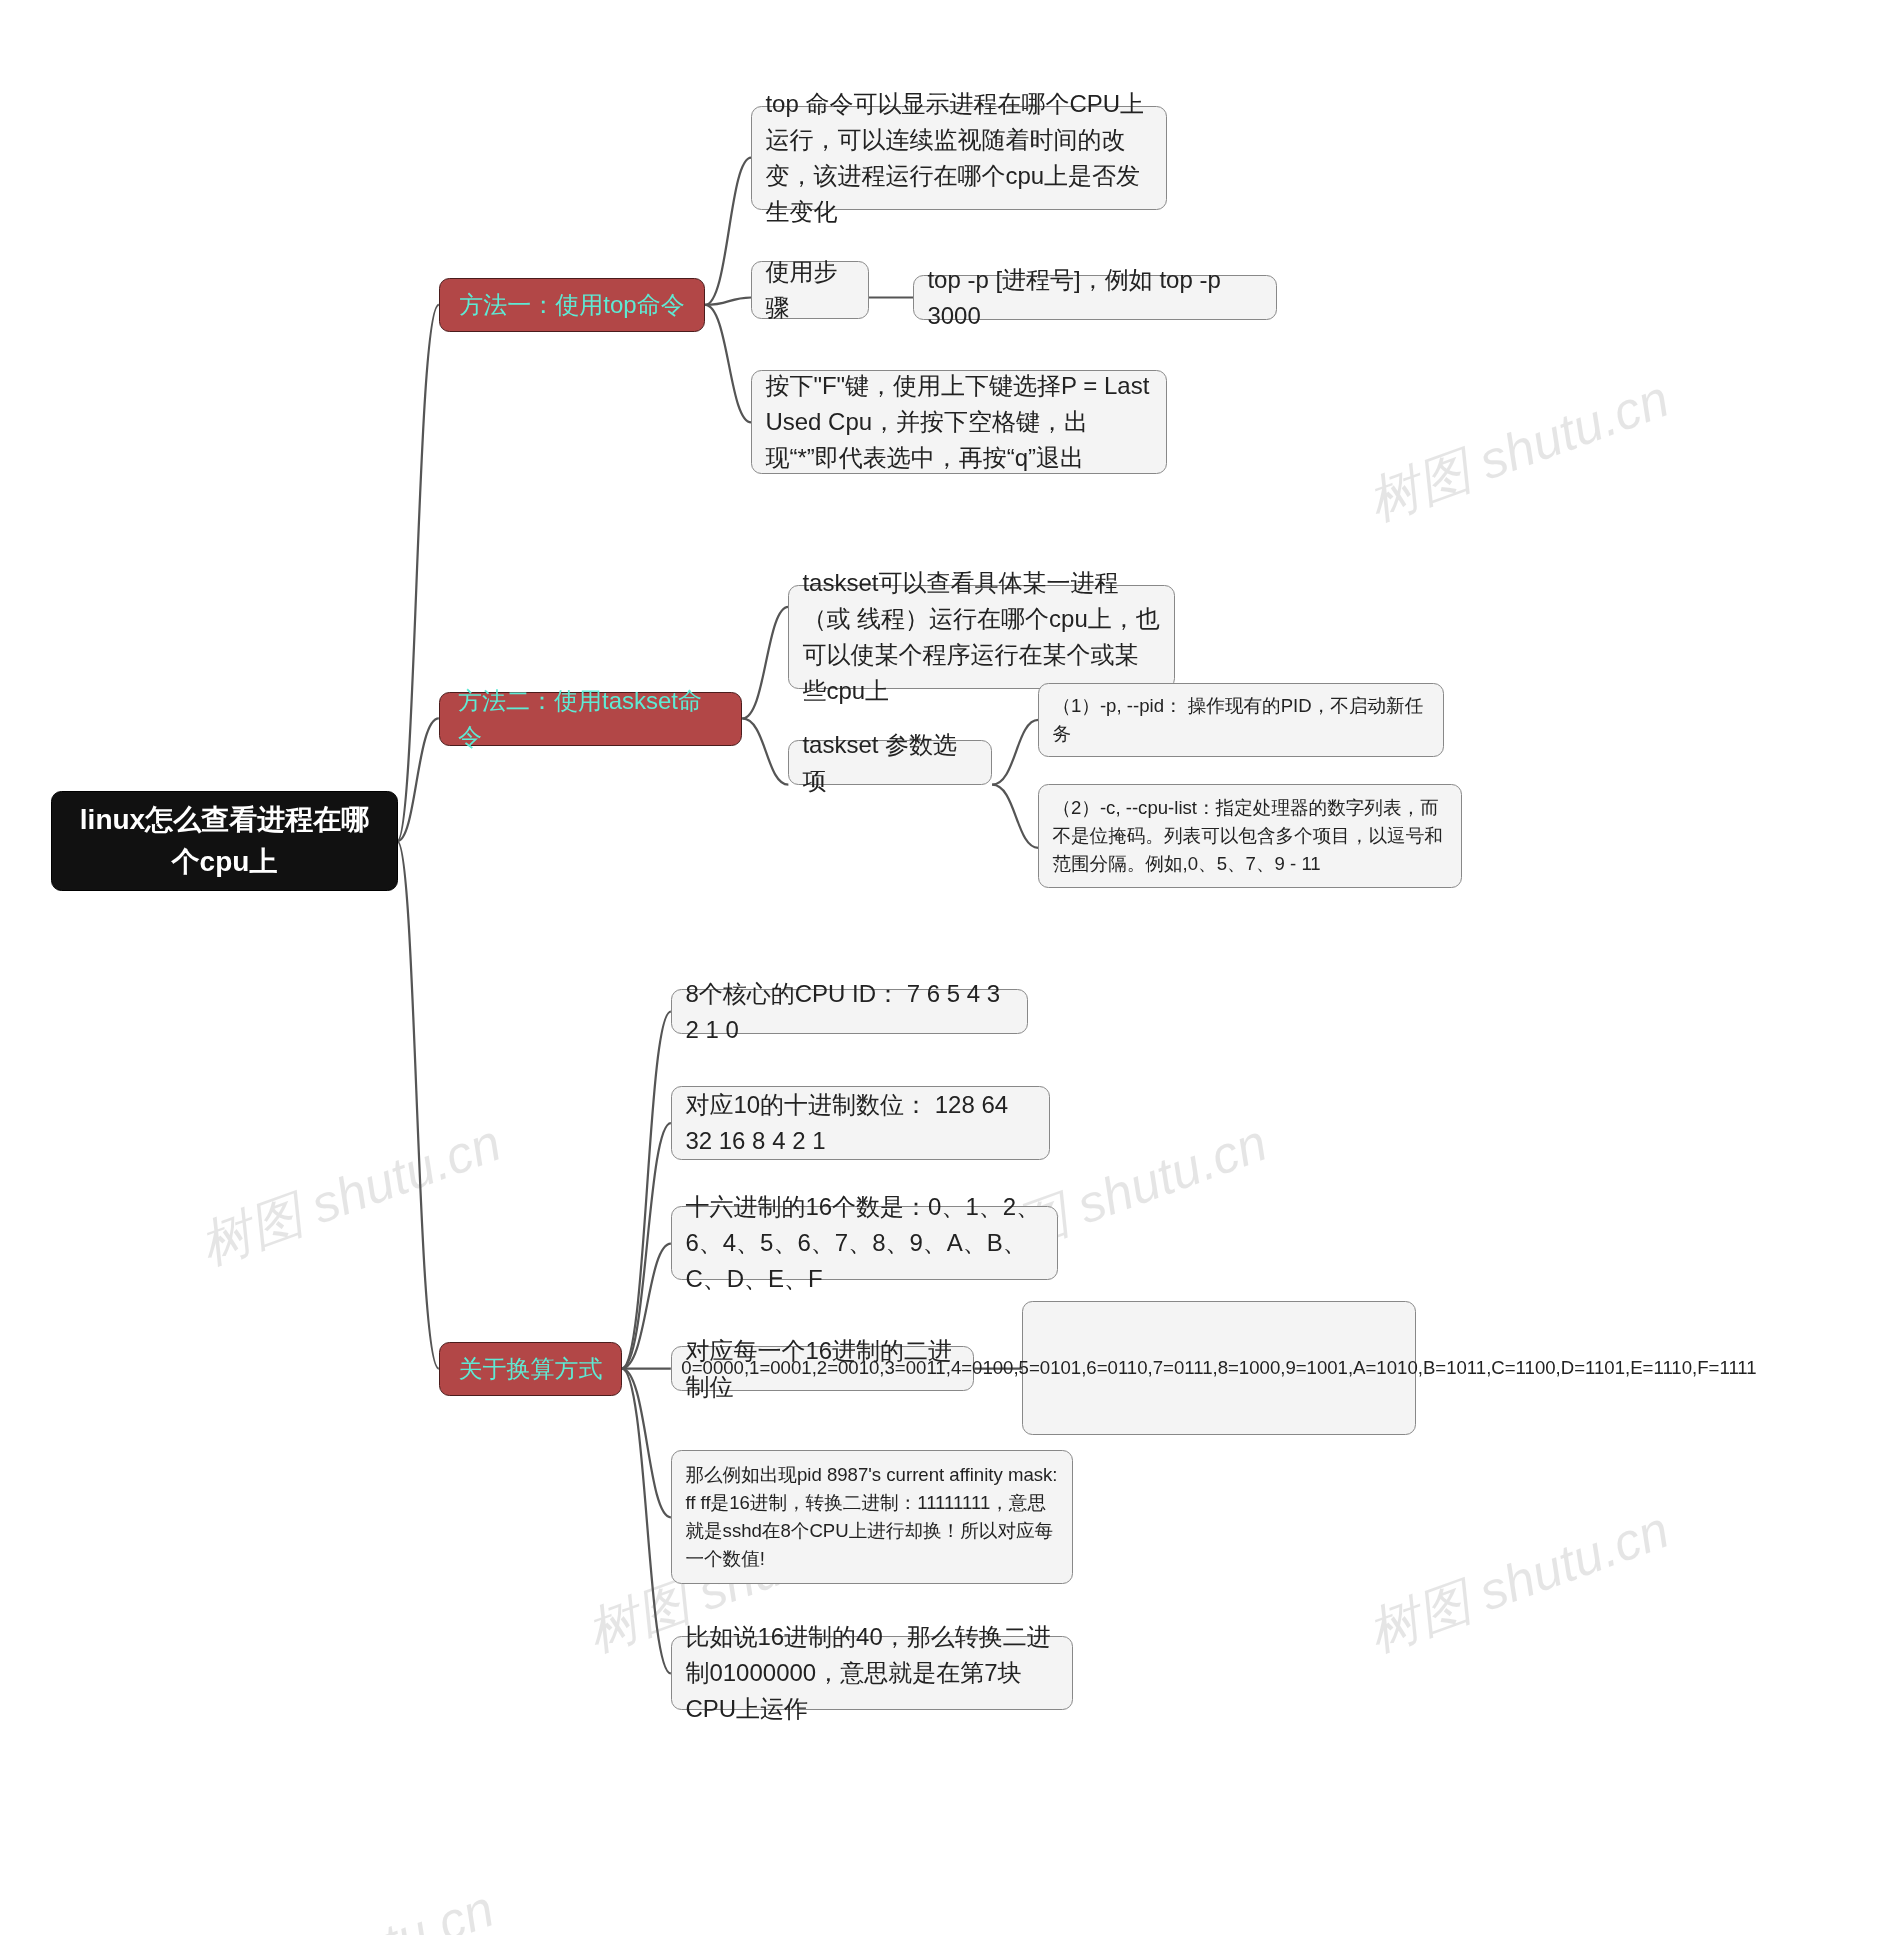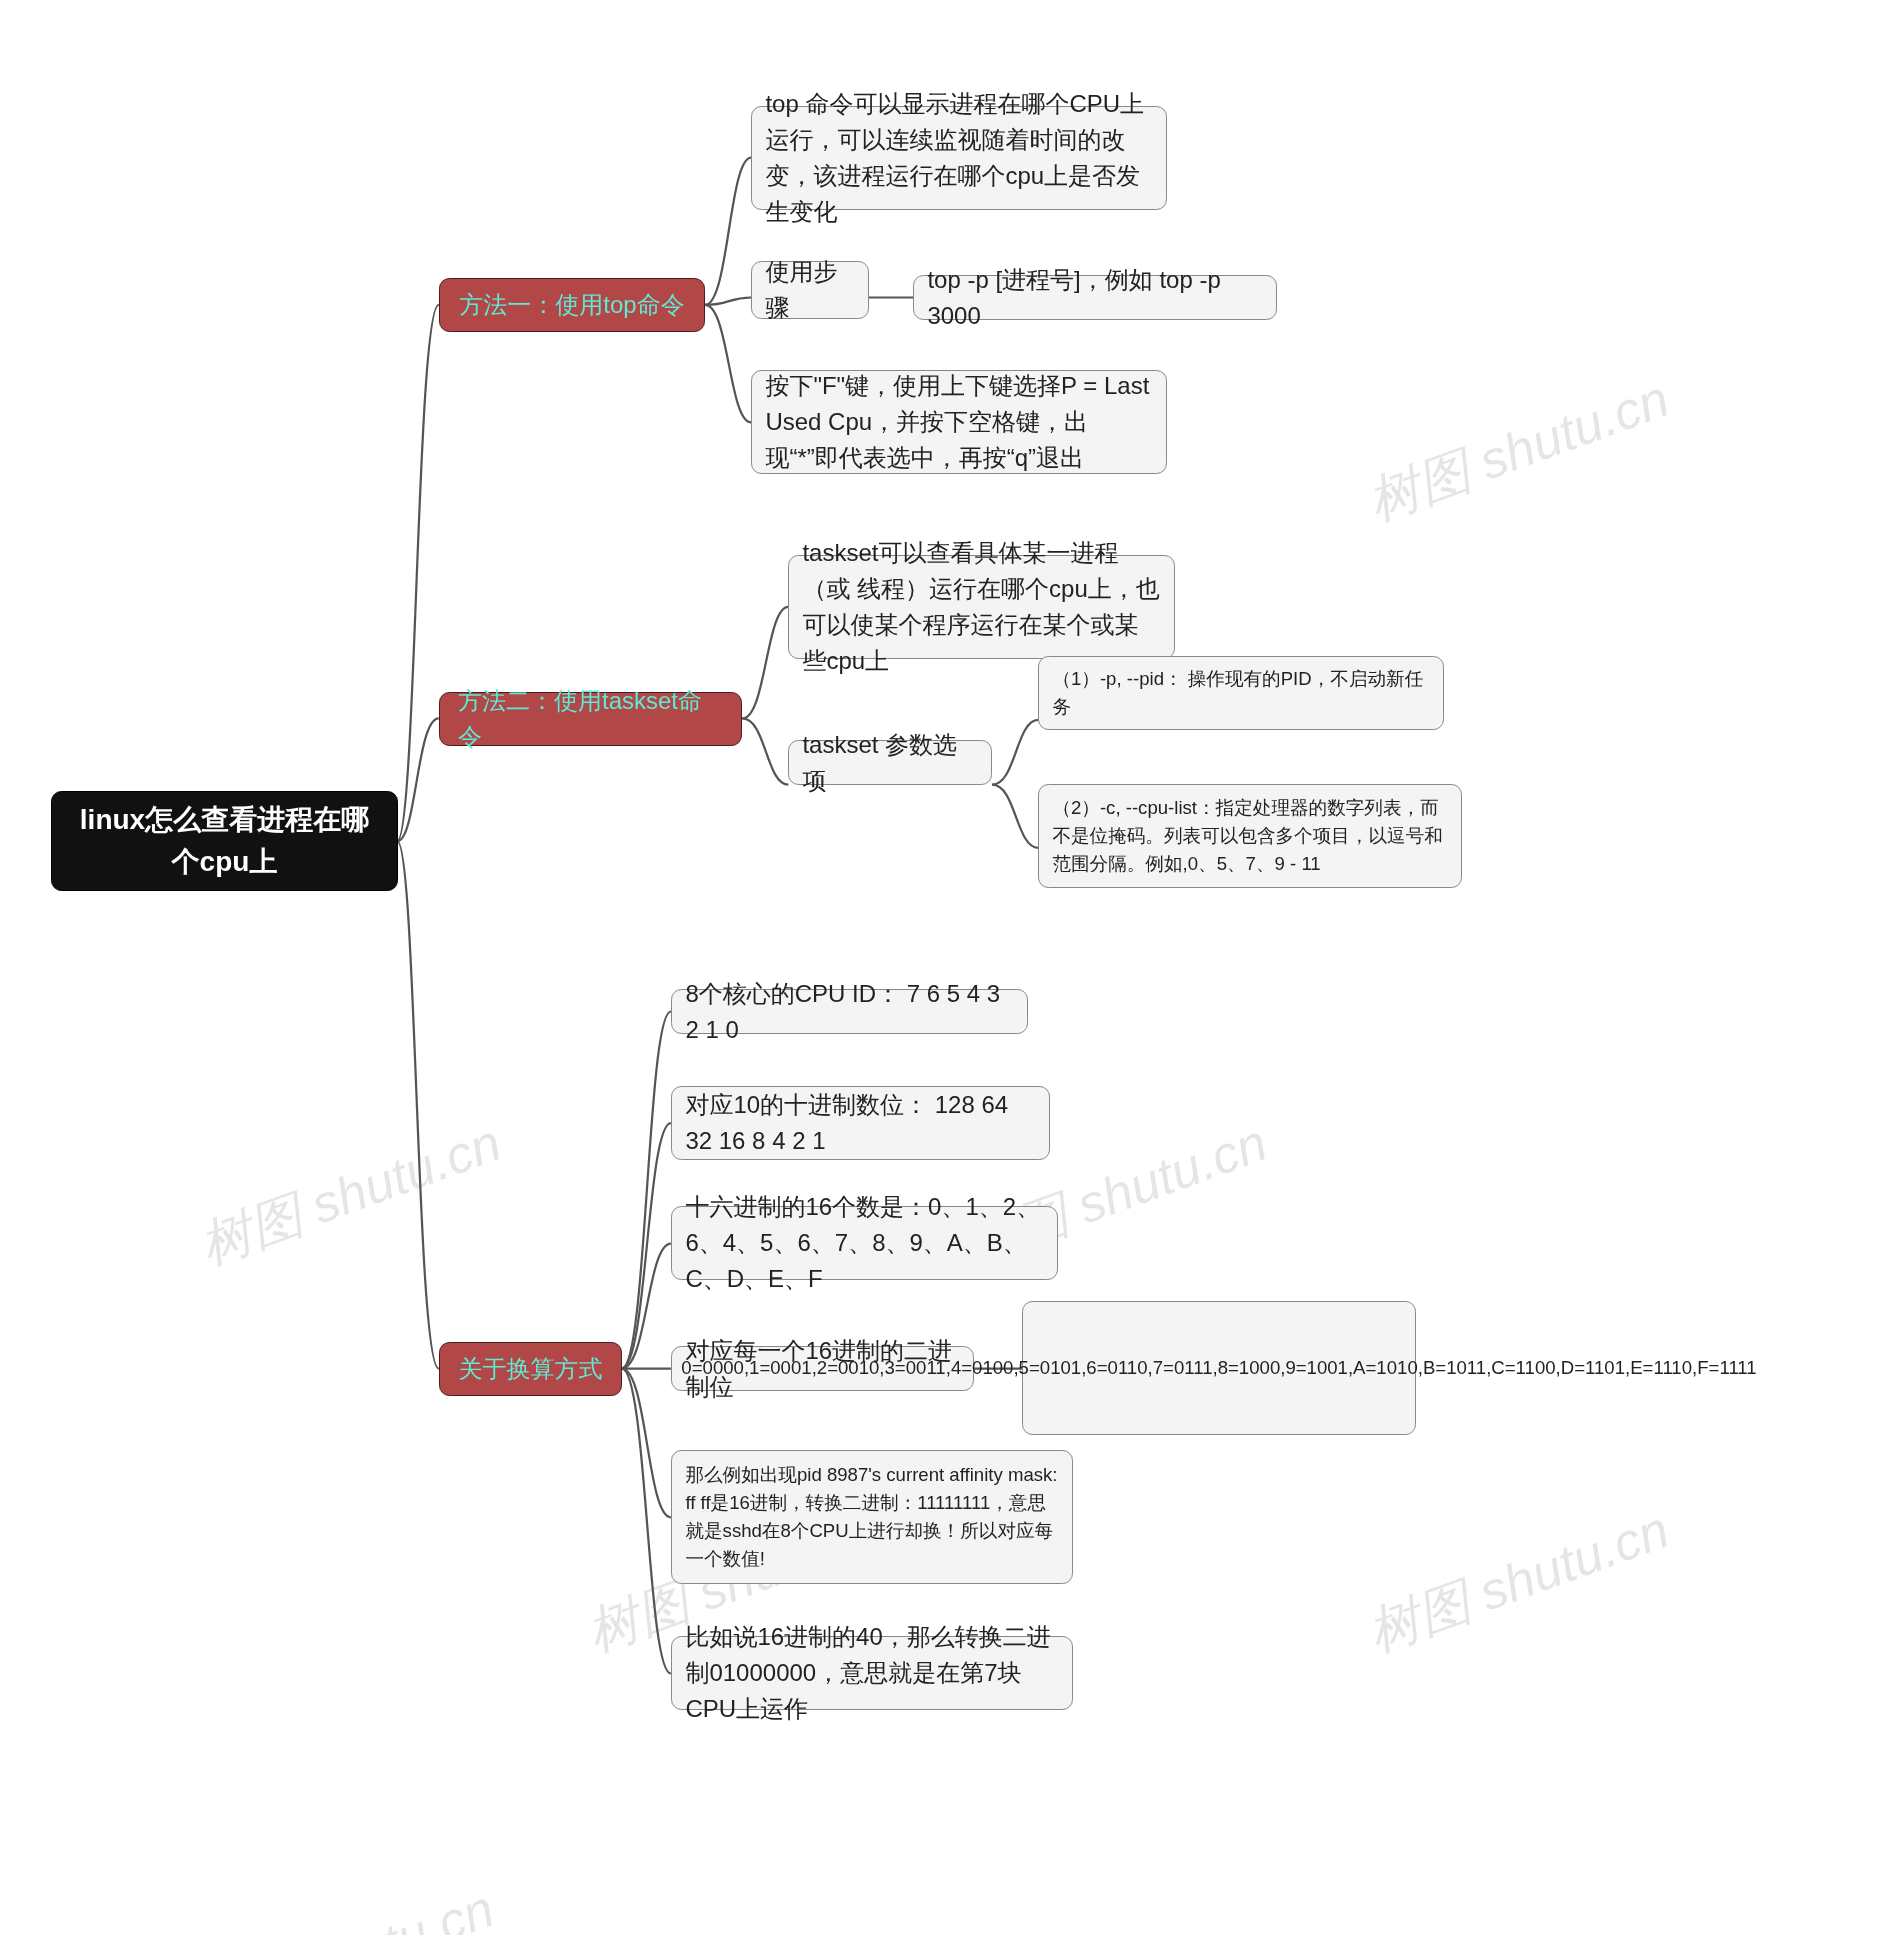--- a/index.html
+++ b/index.html
@@ -60,25 +60,25 @@
 <div class="node leaf" style="left:751px;top:106px;width:416px;height:104px">top 命令可以显示进程在哪个CPU上运行，可以连续监视随着时间的改变，该进程运行在哪个cpu上是否发生变化</div>
 
 <div class="node leaf" style="left:751px;top:261px;width:118px;height:58px">使用步骤</div>
 
 <div class="node leaf" style="left:913px;top:275px;width:364px;height:45px">top -p [进程号]，例如 top -p 3000</div>
 
 <div class="node leaf" style="left:751px;top:370px;width:416px;height:104px">按下"F"键，使用上下键选择P = Last Used Cpu，并按下空格键，出现“*”即代表选中，再按“q”退出</div>
 
 <div class="node branch" style="left:439px;top:692px;width:303px;height:54px">方法二：使用taskset命令</div>
 
-<div class="node leaf" style="left:788px;top:555px;width:387px;height:104px">taskset可以查看具体某一进程（或 线程）运行在哪个cpu上，也可以使某个程序运行在某个或某些cpu上</div>
+<div class="node leaf" style="left:788px;top:585px;width:387px;height:104px">taskset可以查看具体某一进程（或 线程）运行在哪个cpu上，也可以使某个程序运行在某个或某些cpu上</div>
 
 <div class="node leaf" style="left:788px;top:740px;width:204px;height:45px">taskset 参数选项</div>
 
-<div class="node leaf sm" style="left:1038px;top:656px;width:406px;height:74px">（1）-p, --pid： 操作现有的PID，不启动新任务</div>
+<div class="node leaf sm" style="left:1038px;top:683px;width:406px;height:74px">（1）-p, --pid： 操作现有的PID，不启动新任务</div>
 
 <div class="node leaf sm" style="left:1038px;top:784px;width:424px;height:104px">（2）-c, --cpu-list：指定处理器的数字列表，而不是位掩码。列表可以包含多个项目，以逗号和范围分隔。例如,0、5、7、9 - 11</div>
 
 <div class="node branch" style="left:439px;top:1342px;width:183px;height:54px">关于换算方式</div>
 
 <div class="node leaf" style="left:671px;top:989px;width:357px;height:45px">8个核心的CPU ID： 7 6 5 4 3 2 1 0</div>
 
 <div class="node leaf" style="left:671px;top:1086px;width:379px;height:74px">对应10的十进制数位：  128 64 32 16 8 4 2 1</div>
 
 <div class="node leaf" style="left:671px;top:1206px;width:387px;height:74px">十六进制的16个数是：0、1、2、6、4、5、6、7、8、9、A、B、C、D、E、F</div>

